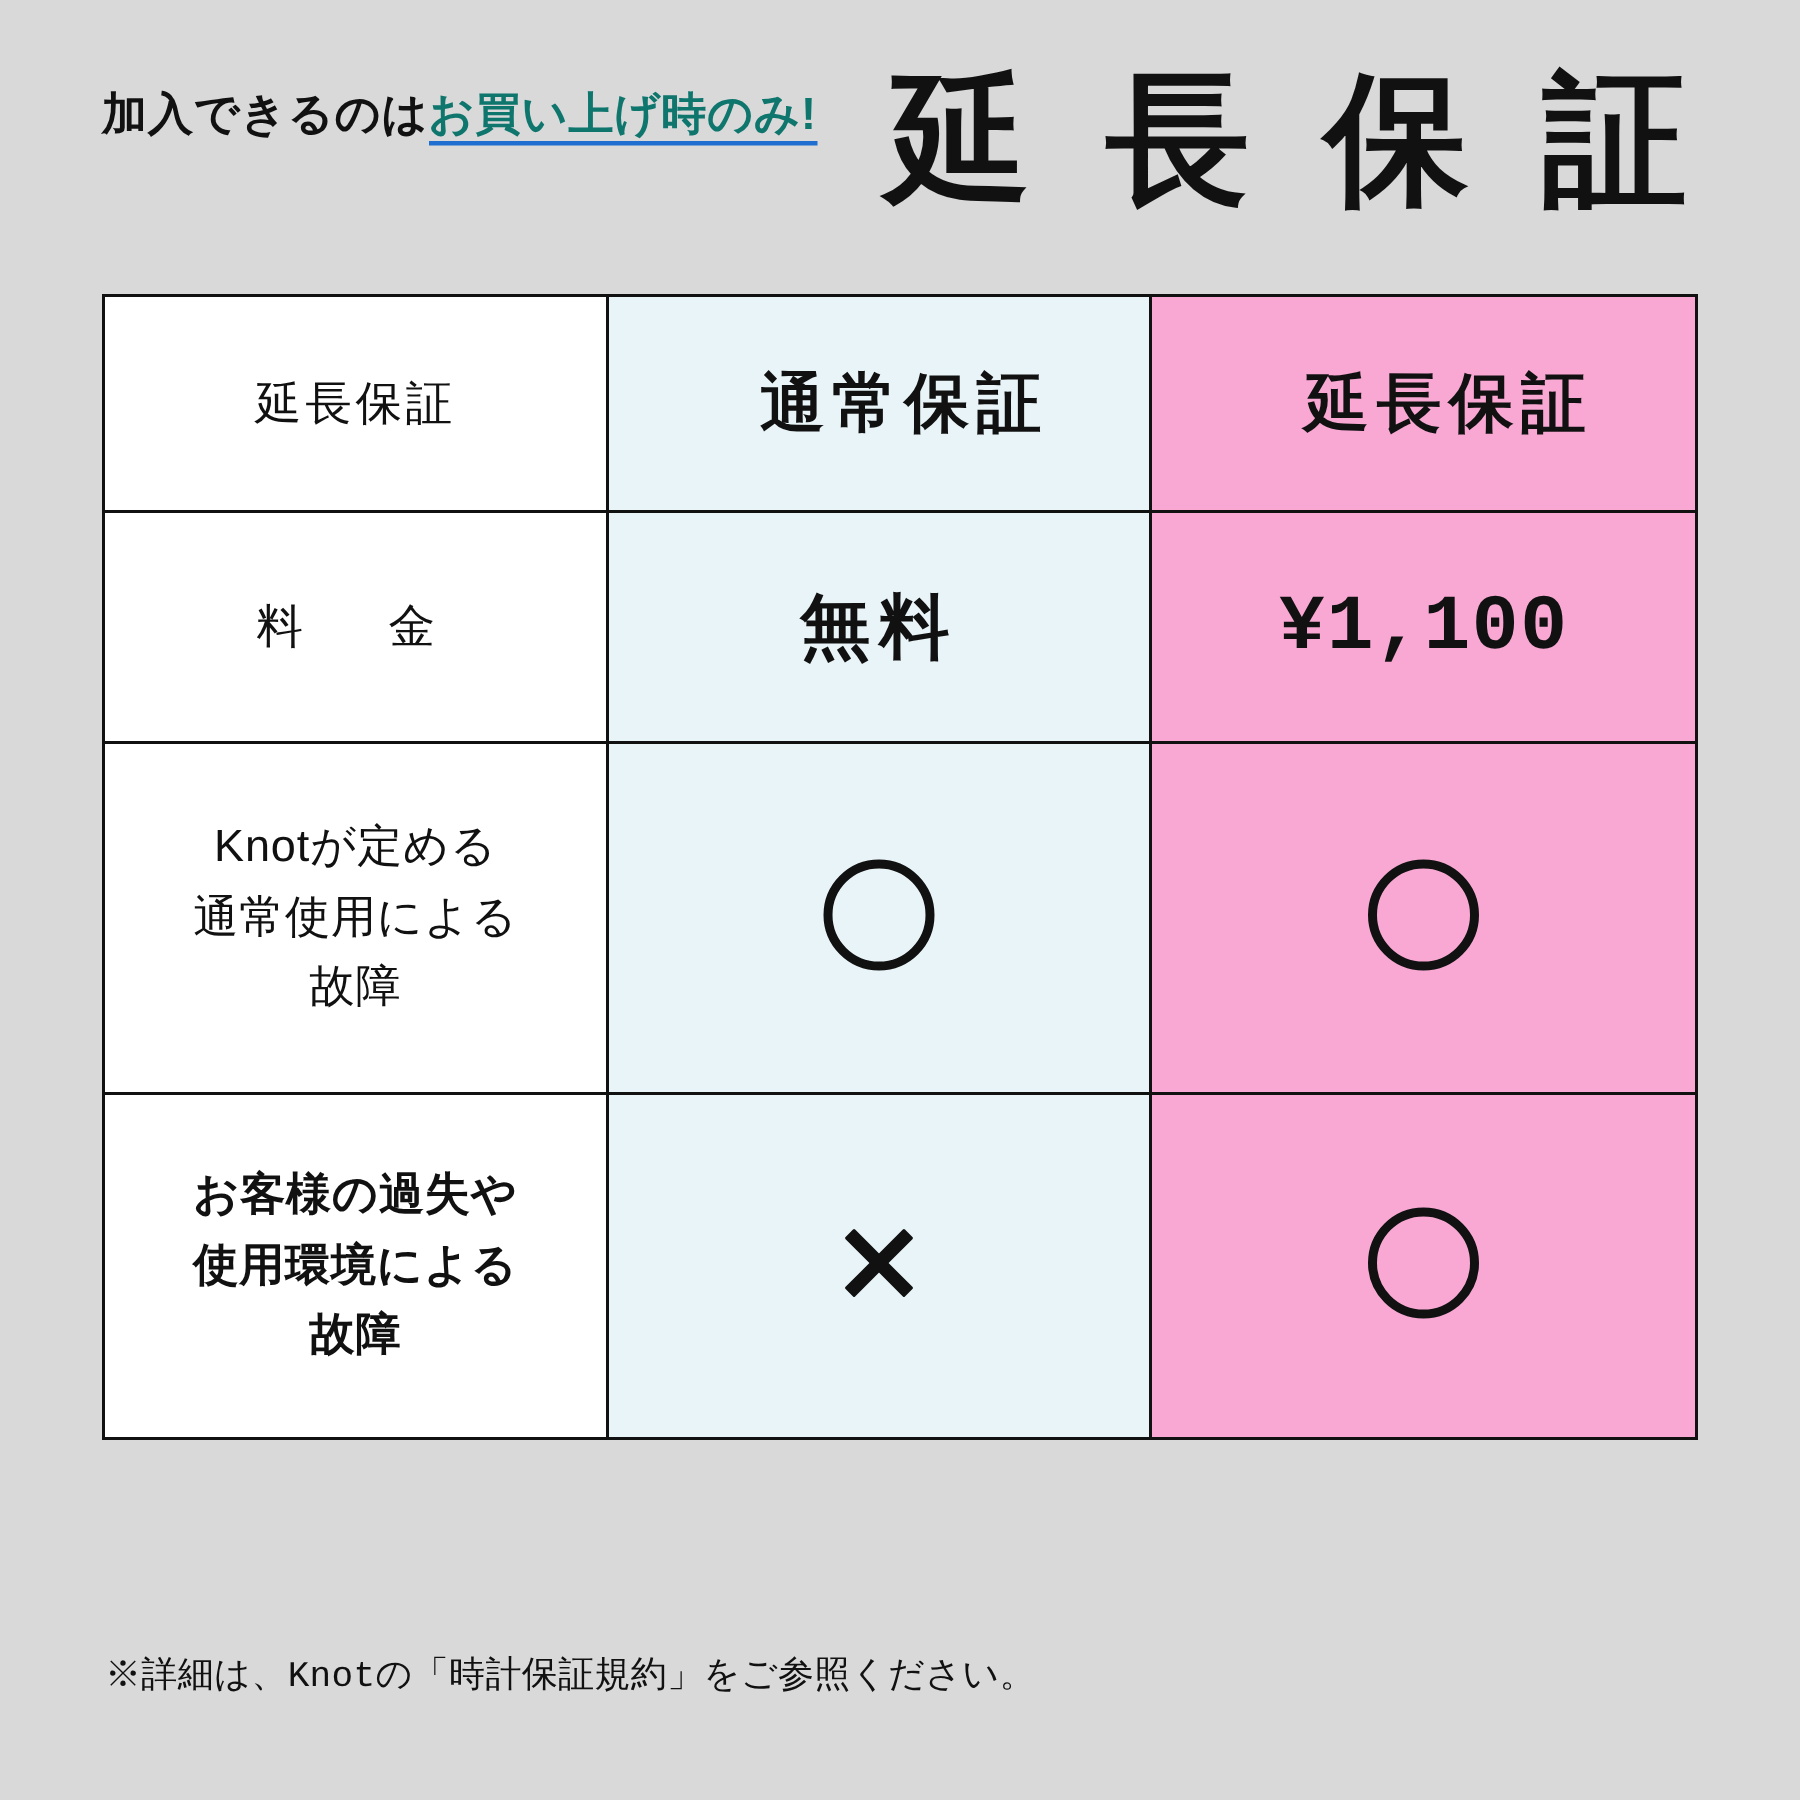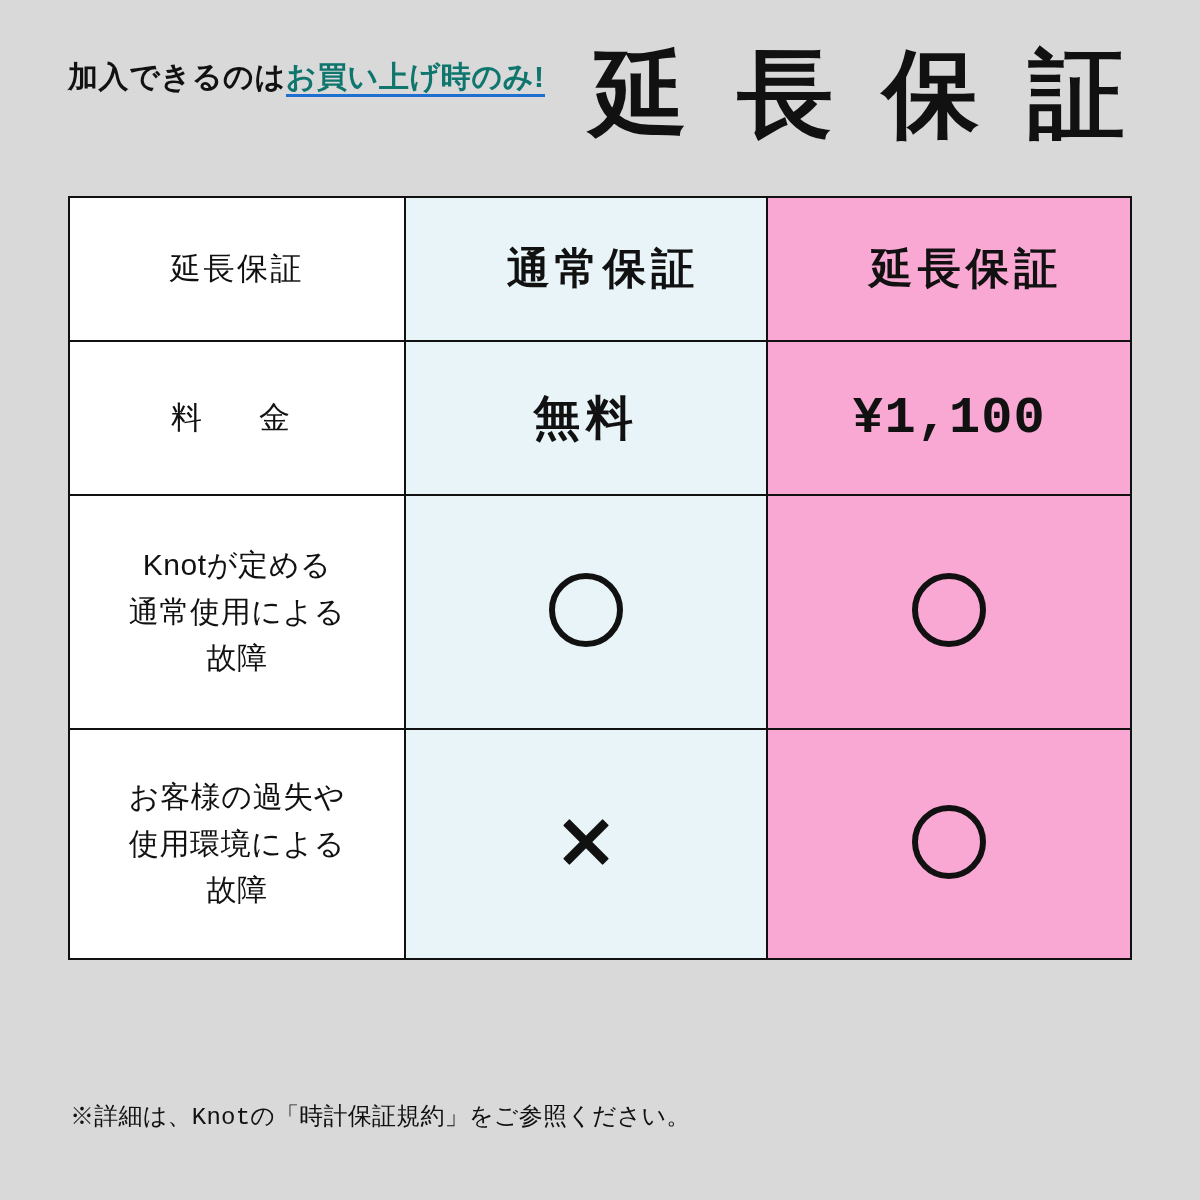--- a/index.html
+++ b/index.html
@@ -125,21 +125,21 @@
     letter-spacing: 0.12em;
   }
   .row-fee .cell-ext {
     font-size: 52px;
     font-weight: bold;
     letter-spacing: 0.02em;
     font-family: Liberation Mono, monospace;
   }
 
   .row-fail1 td { height: 232px; }
-  .row-fail2 td { height: 228px; }
+  .row-fail2 td { height: 228px; font-weight: bold; }
   .mark-circle {
     width: 62px;
     height: 62px;
     border: 6px solid #111111;
     border-radius: 50%;
     display: inline-block;
   }
   .mark-cross {
     position: relative;
     display: inline-block;

